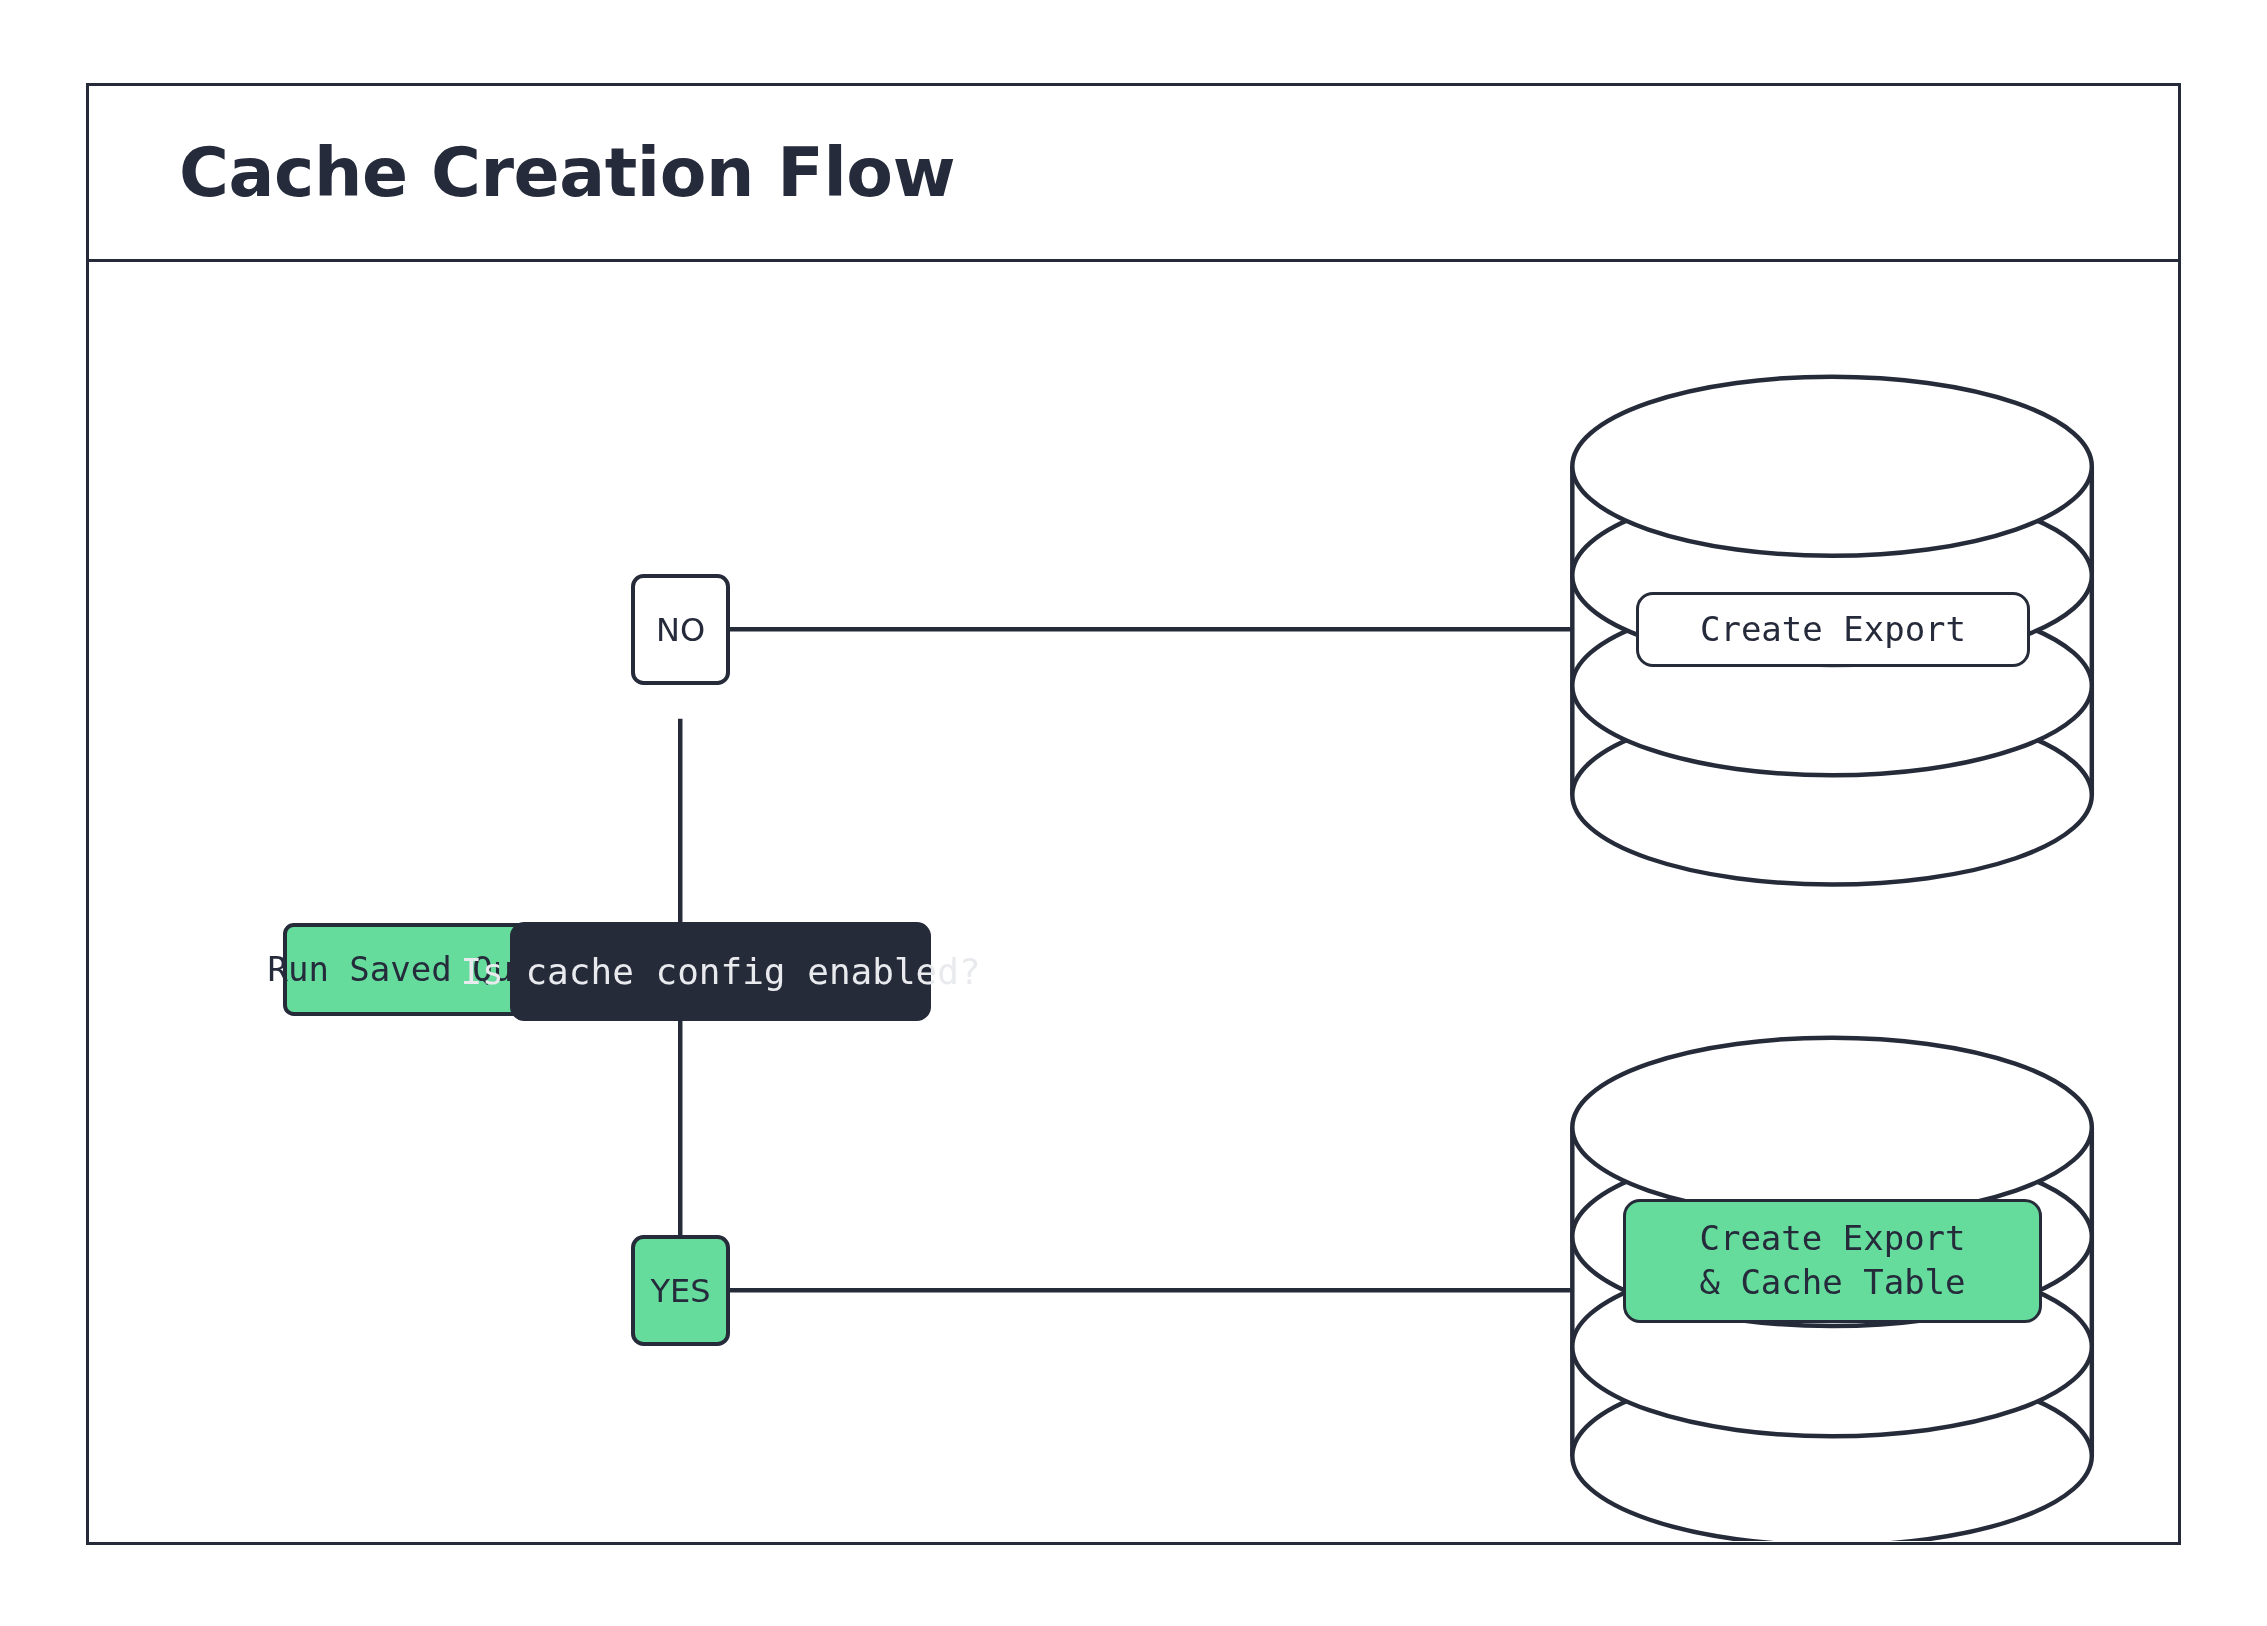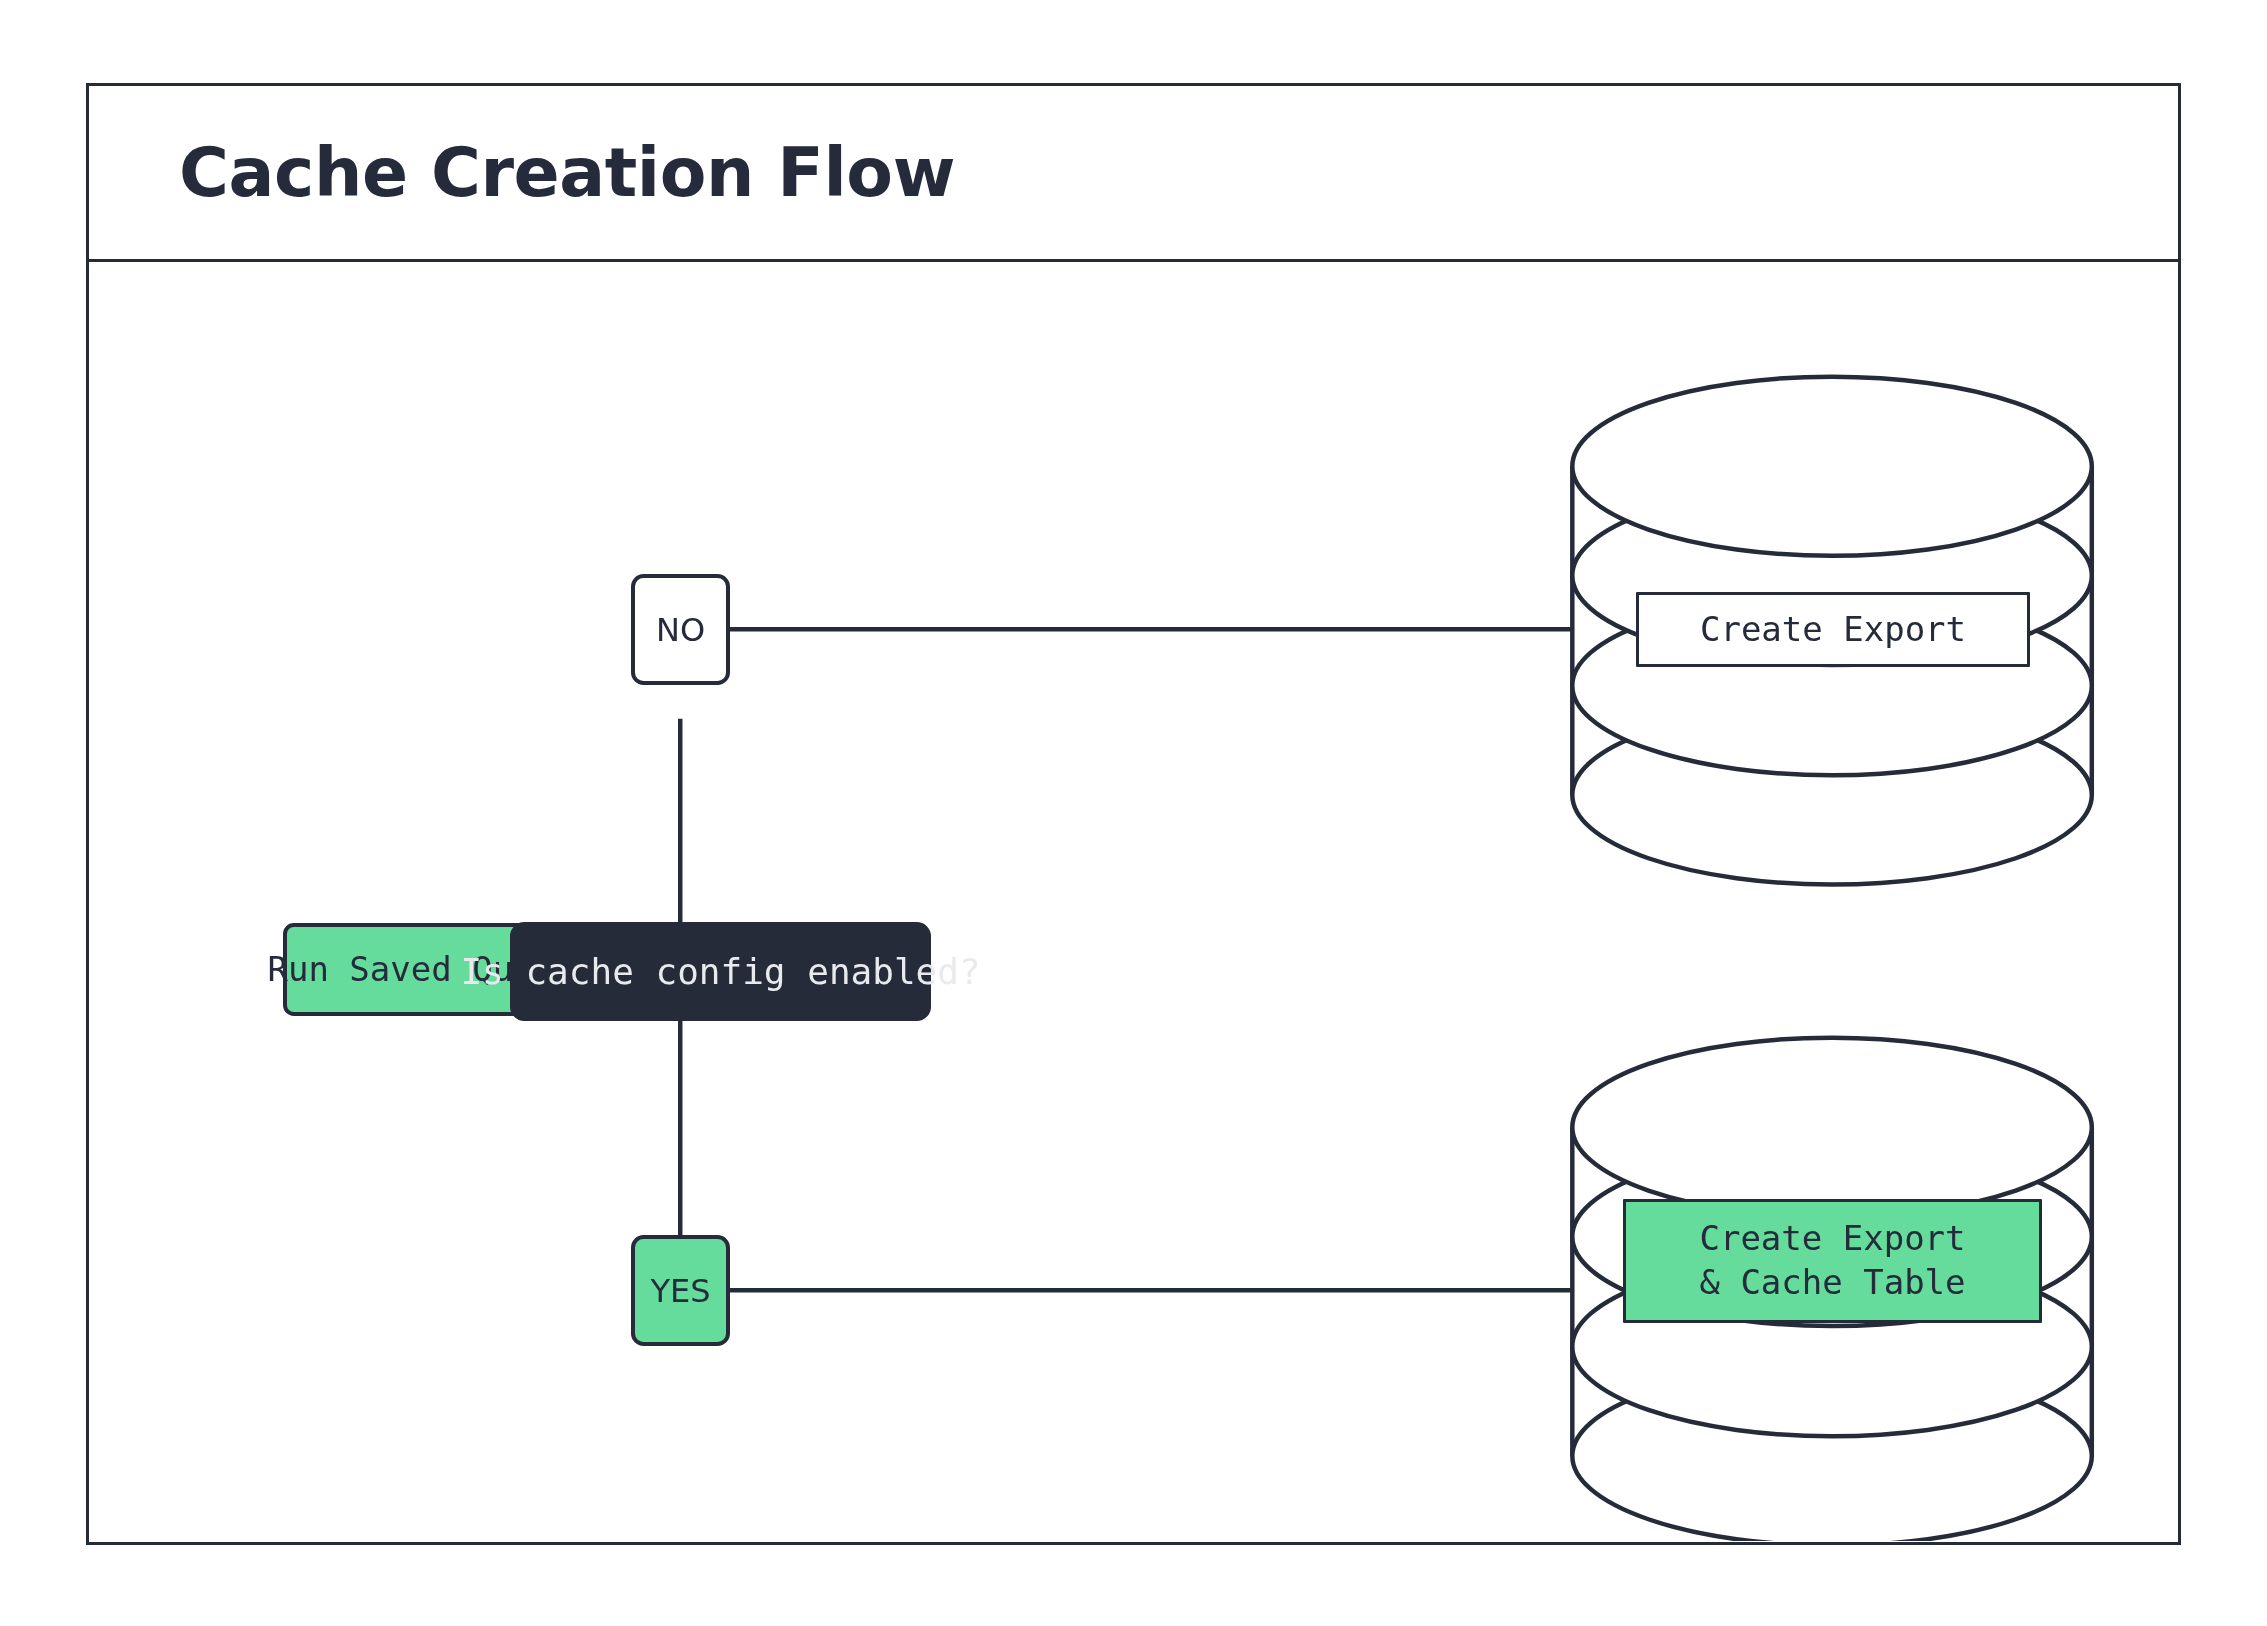--- a/index.html
+++ b/index.html
@@ -104,21 +104,21 @@
   .node-branch-yes { background: #65DB9C; }
 
   .db-label {
     position: absolute;
     box-sizing: border-box;
     display: flex;
     align-items: center;
     justify-content: center;
     text-align: center;
     border: 3.6px solid #262B3A;
-    border-radius: 1px;
+    border-radius: 17px;
     font-family: "DejaVu Sans Mono", monospace;
     font-size: 34px;
     color: #252B3B;
     white-space: pre;
     line-height: 1.28;
   }
   .db-label-plain { background: #ffffff; }
   .db-label-green { background: #65DB9C; }
 </style>
 </head>

